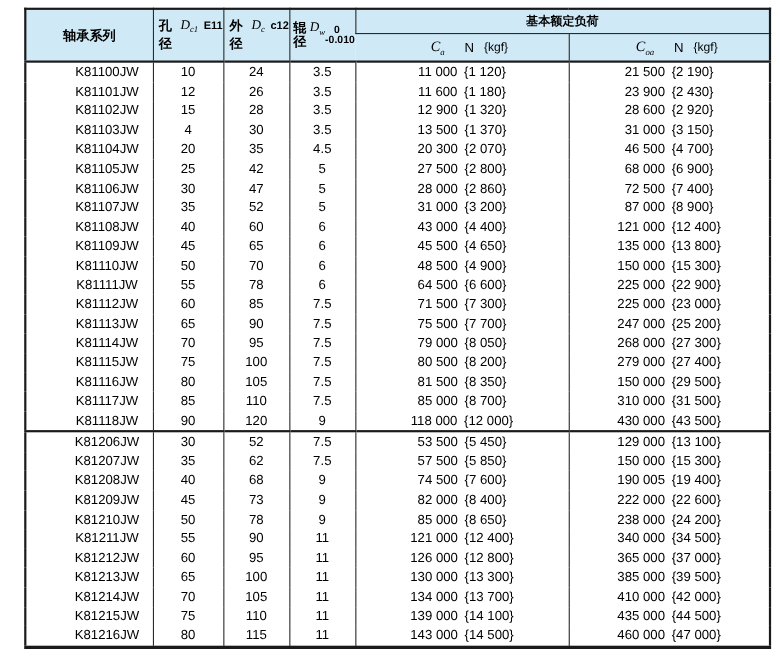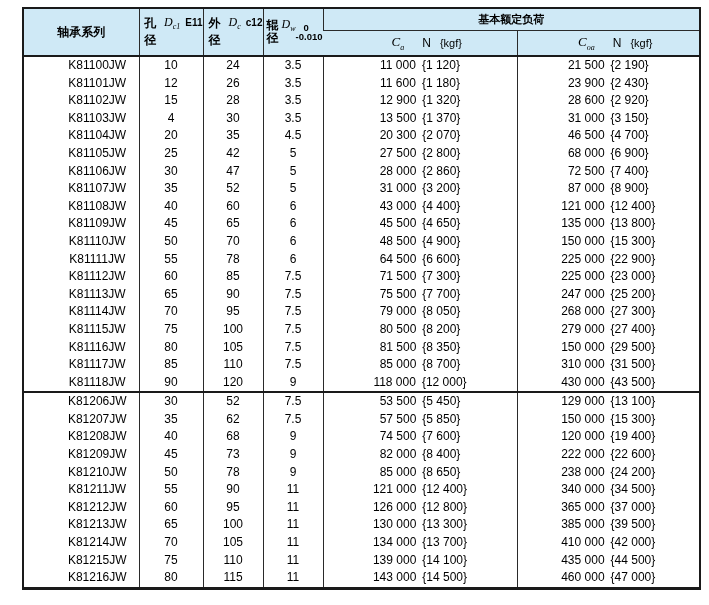--- a/index.html
+++ b/index.html
@@ -294,21 +294,21 @@
           <td class="num">7.5</td>
           <td class="load ca"><span class="nval">57 500</span><span class="kgf">{5 850}</span></td>
           <td class="load coa"><span class="nval">150 000</span><span class="kgf">{15 300}</span></td>
         </tr>
         <tr>
           <td class="series">K81208JW</td>
           <td class="num">40</td>
           <td class="num">68</td>
           <td class="num">9</td>
           <td class="load ca"><span class="nval">74 500</span><span class="kgf">{7 600}</span></td>
-          <td class="load coa"><span class="nval">120 000</span><span class="kgf">{19 400}</span></td>
+          <td class="load coa"><span class="nval">190 005</span><span class="kgf">{19 400}</span></td>
         </tr>
         <tr>
           <td class="series">K81209JW</td>
           <td class="num">45</td>
           <td class="num">73</td>
           <td class="num">9</td>
           <td class="load ca"><span class="nval">82 000</span><span class="kgf">{8 400}</span></td>
           <td class="load coa"><span class="nval">222 000</span><span class="kgf">{22 600}</span></td>
         </tr>
         <tr>

